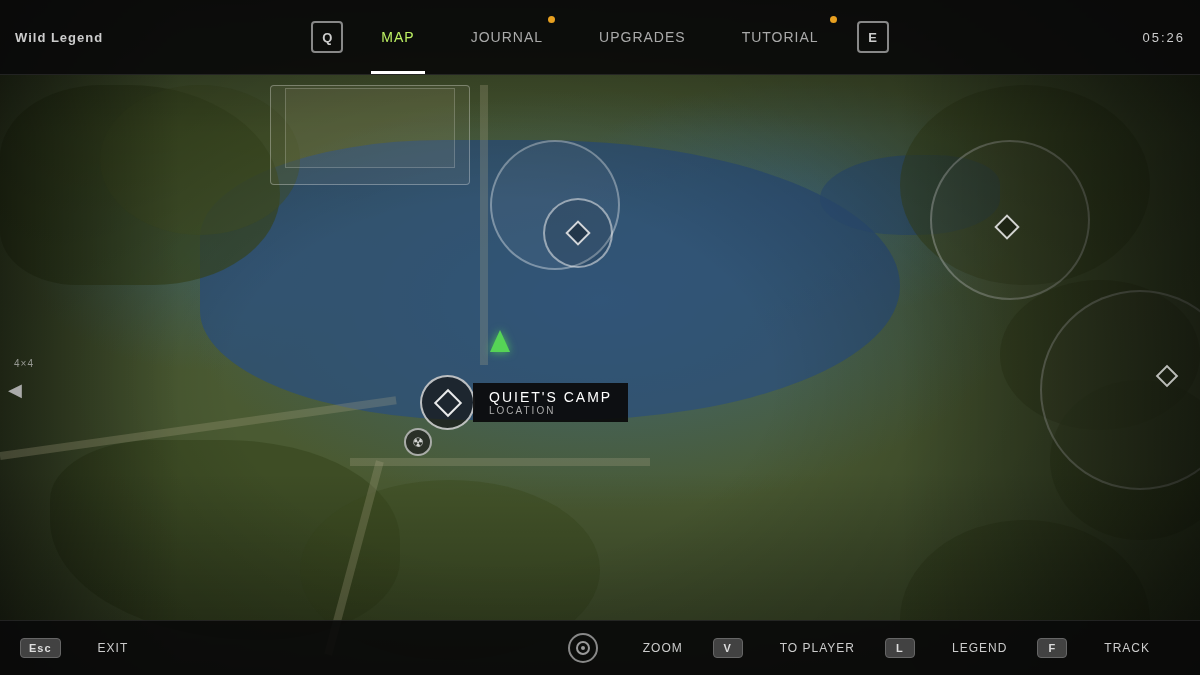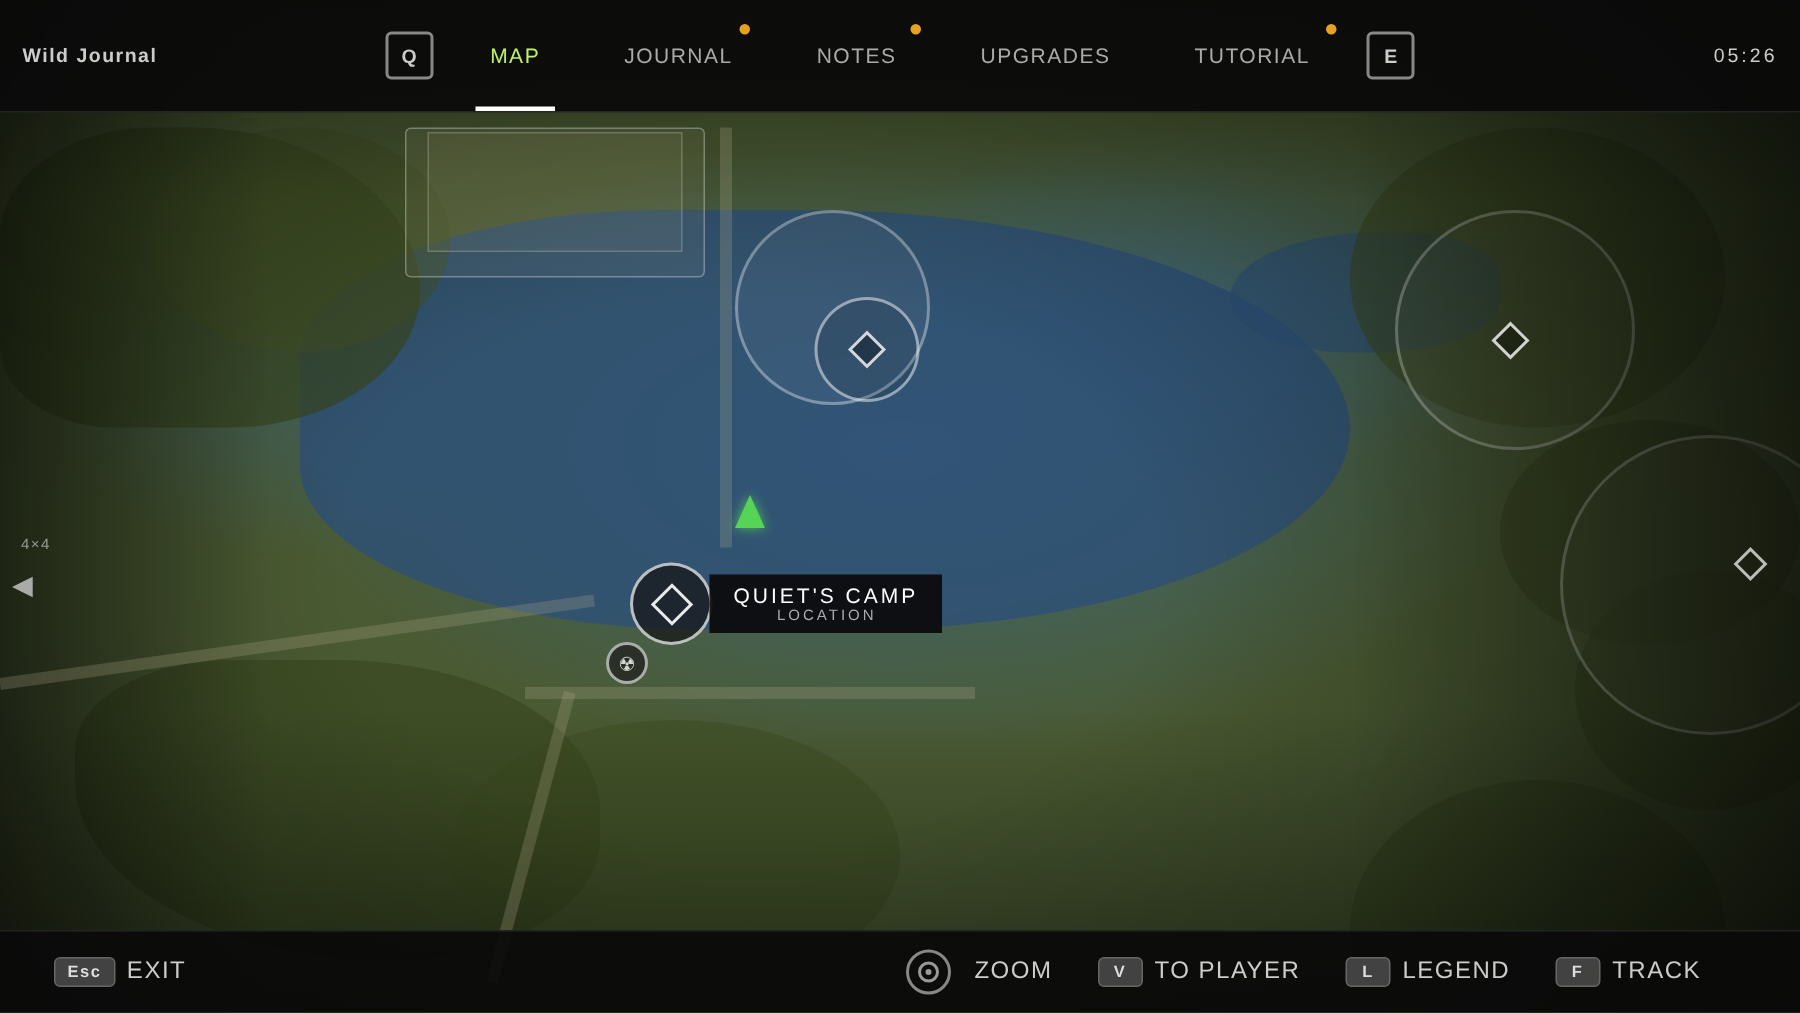--- a/index.html
+++ b/index.html
@@ -164,21 +164,21 @@
 
     
     #bottom-bar {
       position: absolute;
       bottom: 0; left: 0; right: 0;
       height: 55px;
       background: rgba(10,10,10,0.92);
       border-top: 1px solid rgba(255,255,255,0.1);
       display: flex;
       align-items: center;
-      padding: 0 36px;
+      padding: 0 20px;
       gap: 0;
       z-index: 100;
     }
 
     .bottom-btn {
       display: flex;
       align-items: center;
       gap: 8px;
       margin-right: 30px;
     }
@@ -191,23 +191,24 @@
       color: #ddd;
       font-size: 11px;
       font-weight: bold;
       letter-spacing: 1px;
       min-width: 30px;
       text-align: center;
     }
 
     .btn-label {
       color: #ccc;
-      font-size: 16px;
+      font-size: 12px;
       letter-spacing: 1px;
       text-transform: uppercase;
+      margin-left: 29px;
     }
 
     .spacer { flex: 1; }
 
     .zoom-icon {
       width: 30px;
       height: 30px;
       border-radius: 50%;
       border: 2px solid #888;
       display: flex;
@@ -316,21 +317,20 @@
       font-weight: normal;
       letter-spacing: 2px;
       text-transform: uppercase;
     }
 
     .tooltip-sub {
       color: #aaa;
       font-size: 10px;
       letter-spacing: 2px;
       text-transform: uppercase;
-      margin-left: 29px;
     }
 
     
     .hazard-marker {
       position: absolute;
       width: 28px;
       height: 28px;
       border-radius: 50%;
       border: 2px solid rgba(255,255,255,0.6);
       background: rgba(30,30,30,0.7);
@@ -454,38 +454,34 @@
   <div class="hazard-marker" style="top:428px;left:404px;">☢</div>
 
   <div class="right-diamond"></div>
 
   <div class="vehicle-label">4×4</div>
 
   <div class="fog-overlay"></div>
 </div>
 
 <div id="top-bar">
-  <div class="location-label">Wild Journal</div>
+  <div class="location-label">Wild Legend</div>
 
   <div class="nav-tabs">
     <div class="nav-key">Q</div>
 
     <div class="nav-tab active">
       <span>Map</span>
     </div>
 
     <div class="nav-tab" style="position:relative;text-align:center;">
       <span>Journal</span>
       <span class="nav-dot" style="right:16px;"></span>
     </div>
 
-    <div class="nav-tab" style="position:relative;">
-      <span>Notes</span>
-      <span class="nav-dot" style="right:12px;"></span>
-    </div>
 
     <div class="nav-tab">
       <span>Upgrades</span>
     </div>
 
     <div class="nav-tab" style="position:relative;">
       <span>Tutorial</span>
       <span class="nav-dot" style="right:10px;"></span>
     </div>
 

